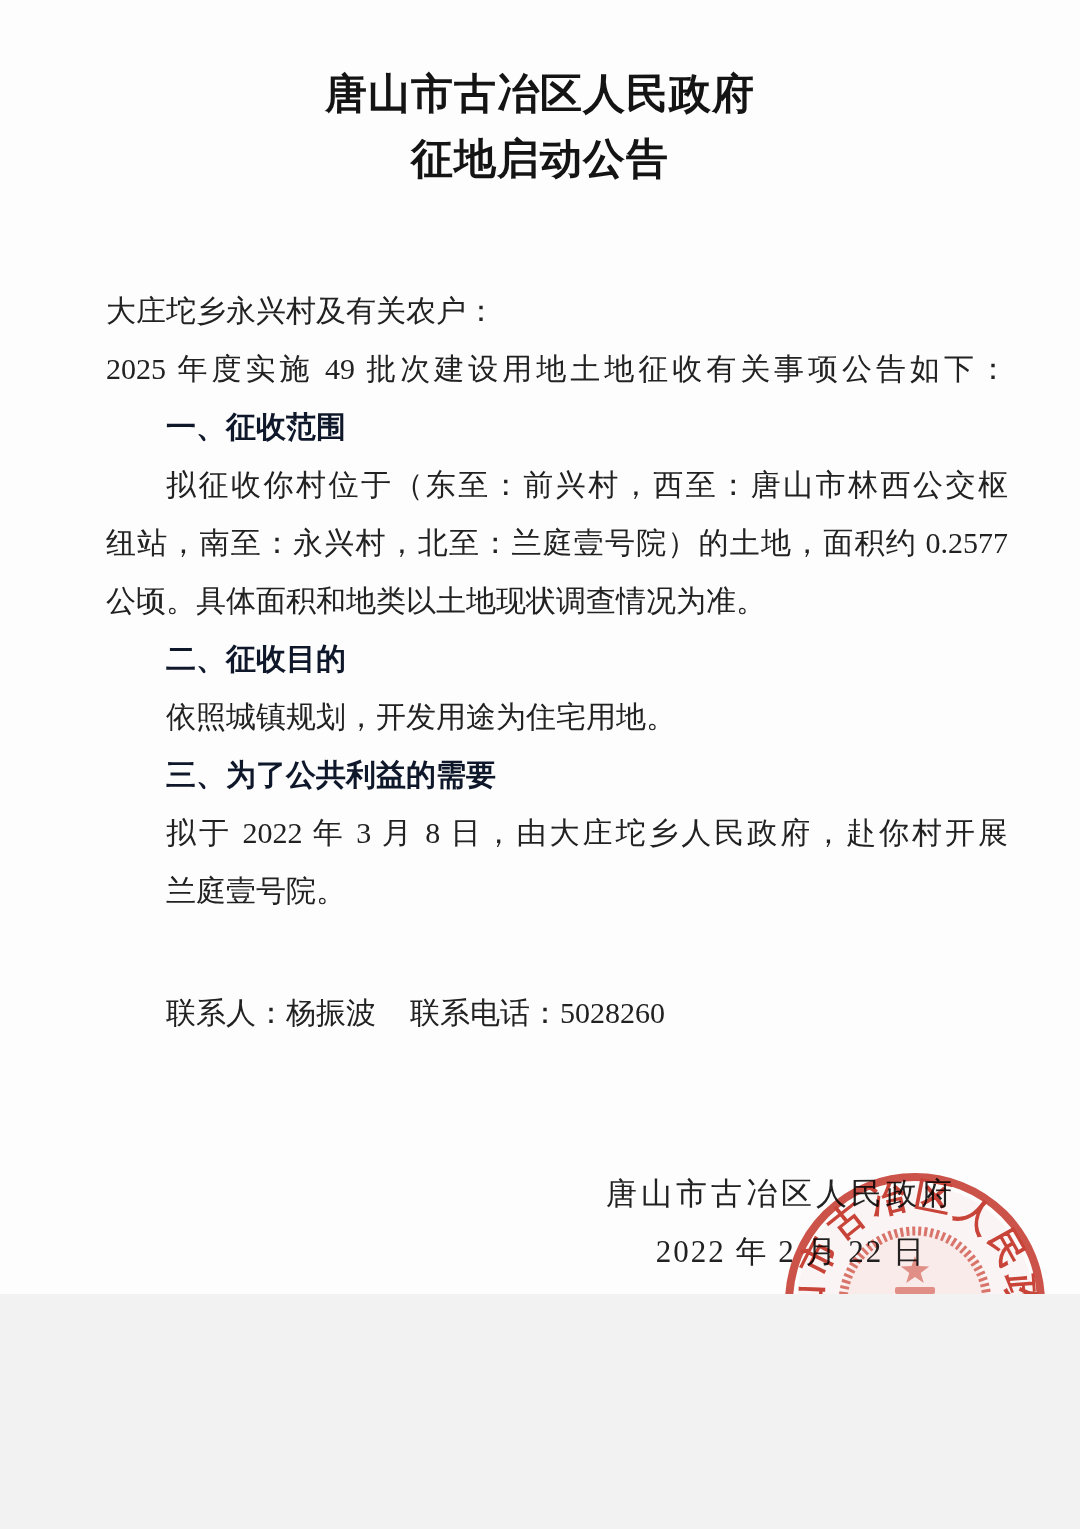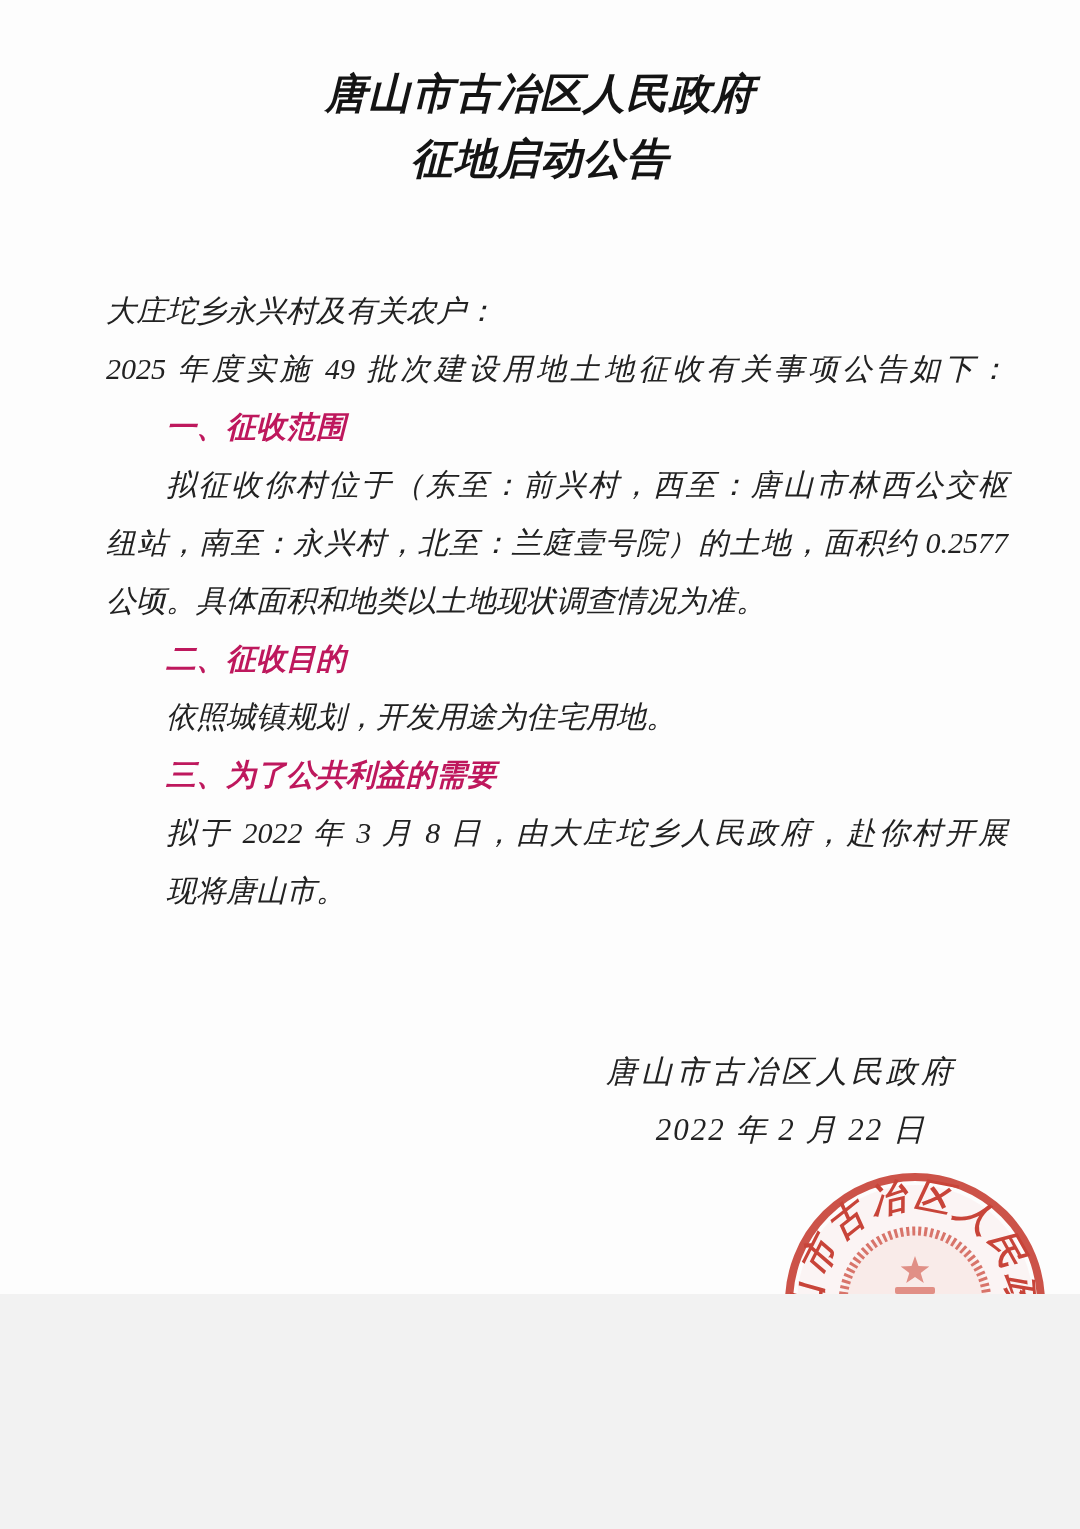--- a/index.html
+++ b/index.html
@@ -7,21 +7,20 @@
     width:1080px;height:1529px;
     background:#f2f2f2;
     font-family:"Liberation Serif","DejaVu Serif",serif;
   }
   .page{
     position:relative;
     width:1080px;height:1294px;
     background:#fdfdfd;
     color:#1e1e1e;
     overflow:hidden;
-    font-style:italic;
   }
   
   .title-block{
     padding-top:62px;
     text-align:center;
   }
   .title-line{
     font-size:42px;
     line-height:65px;
     font-weight:700;
@@ -40,21 +39,21 @@
     text-align:justify;
     text-justify:inter-character;
     white-space:nowrap;
     margin-left:34px;
   }
   .stretch{text-align-last:justify;}
   .indent{text-indent:2em;}
   .heading{
     font-family:"Liberation Sans","DejaVu Sans",sans-serif;
     font-weight:700;
-    color:#be185d;
+    color:#0f172a;
     text-align-last:left;
   }
   .contact{
     margin-top:64px;
   }
   .contact .gap{display:inline-block;width:34px;}
   
   .sig-block{margin-top:123px;}
   .sig-org{
     font-size:31px;
@@ -110,22 +109,25 @@
     <div class="line indent stretch">拟征收你村位于（东至：前兴村，西至：唐山市林西公交枢</div>
     <div class="line stretch">纽站，南至：永兴村，北至：兰庭壹号院）的土地，面积约 0.2577</div>
     <div class="line">公顷。具体面积和地类以土地现状调查情况为准。</div>
 
     <div class="line indent heading">二、征收目的</div>
     <div class="line indent">依照城镇规划，开发用途为住宅用地。</div>
 
     <div class="line indent heading">三、为了公共利益的需要</div>
     <div class="line indent stretch">拟于 2022 年 3 月 8 日，由大庄坨乡人民政府，赴你村开展</div>
 
-    <div class="line indent">现将唐山市。</div>
+    <div class="line indent">兰庭壹号院。</div>
 
+    <div class="line indent contact">
+      <span>联系人：</span><span>杨振波</span><span class="gap"></span><span>联系电话：</span><span>5028260</span>
+    </div>
 
     <div class="sig-block">
       <div class="sig-org">唐山市古冶区人民政府</div>
       <div class="sig-date">2022 年 2 月 22 日</div>
     </div>
   </div>
 
   <svg class="seal" viewBox="0 0 272 272" xmlns="http://www.w3.org/2000/svg">
 
     <circle cx="136" cy="136" r="126" fill="none" stroke="#c7382c" stroke-width="8" opacity="0.92"></circle>

